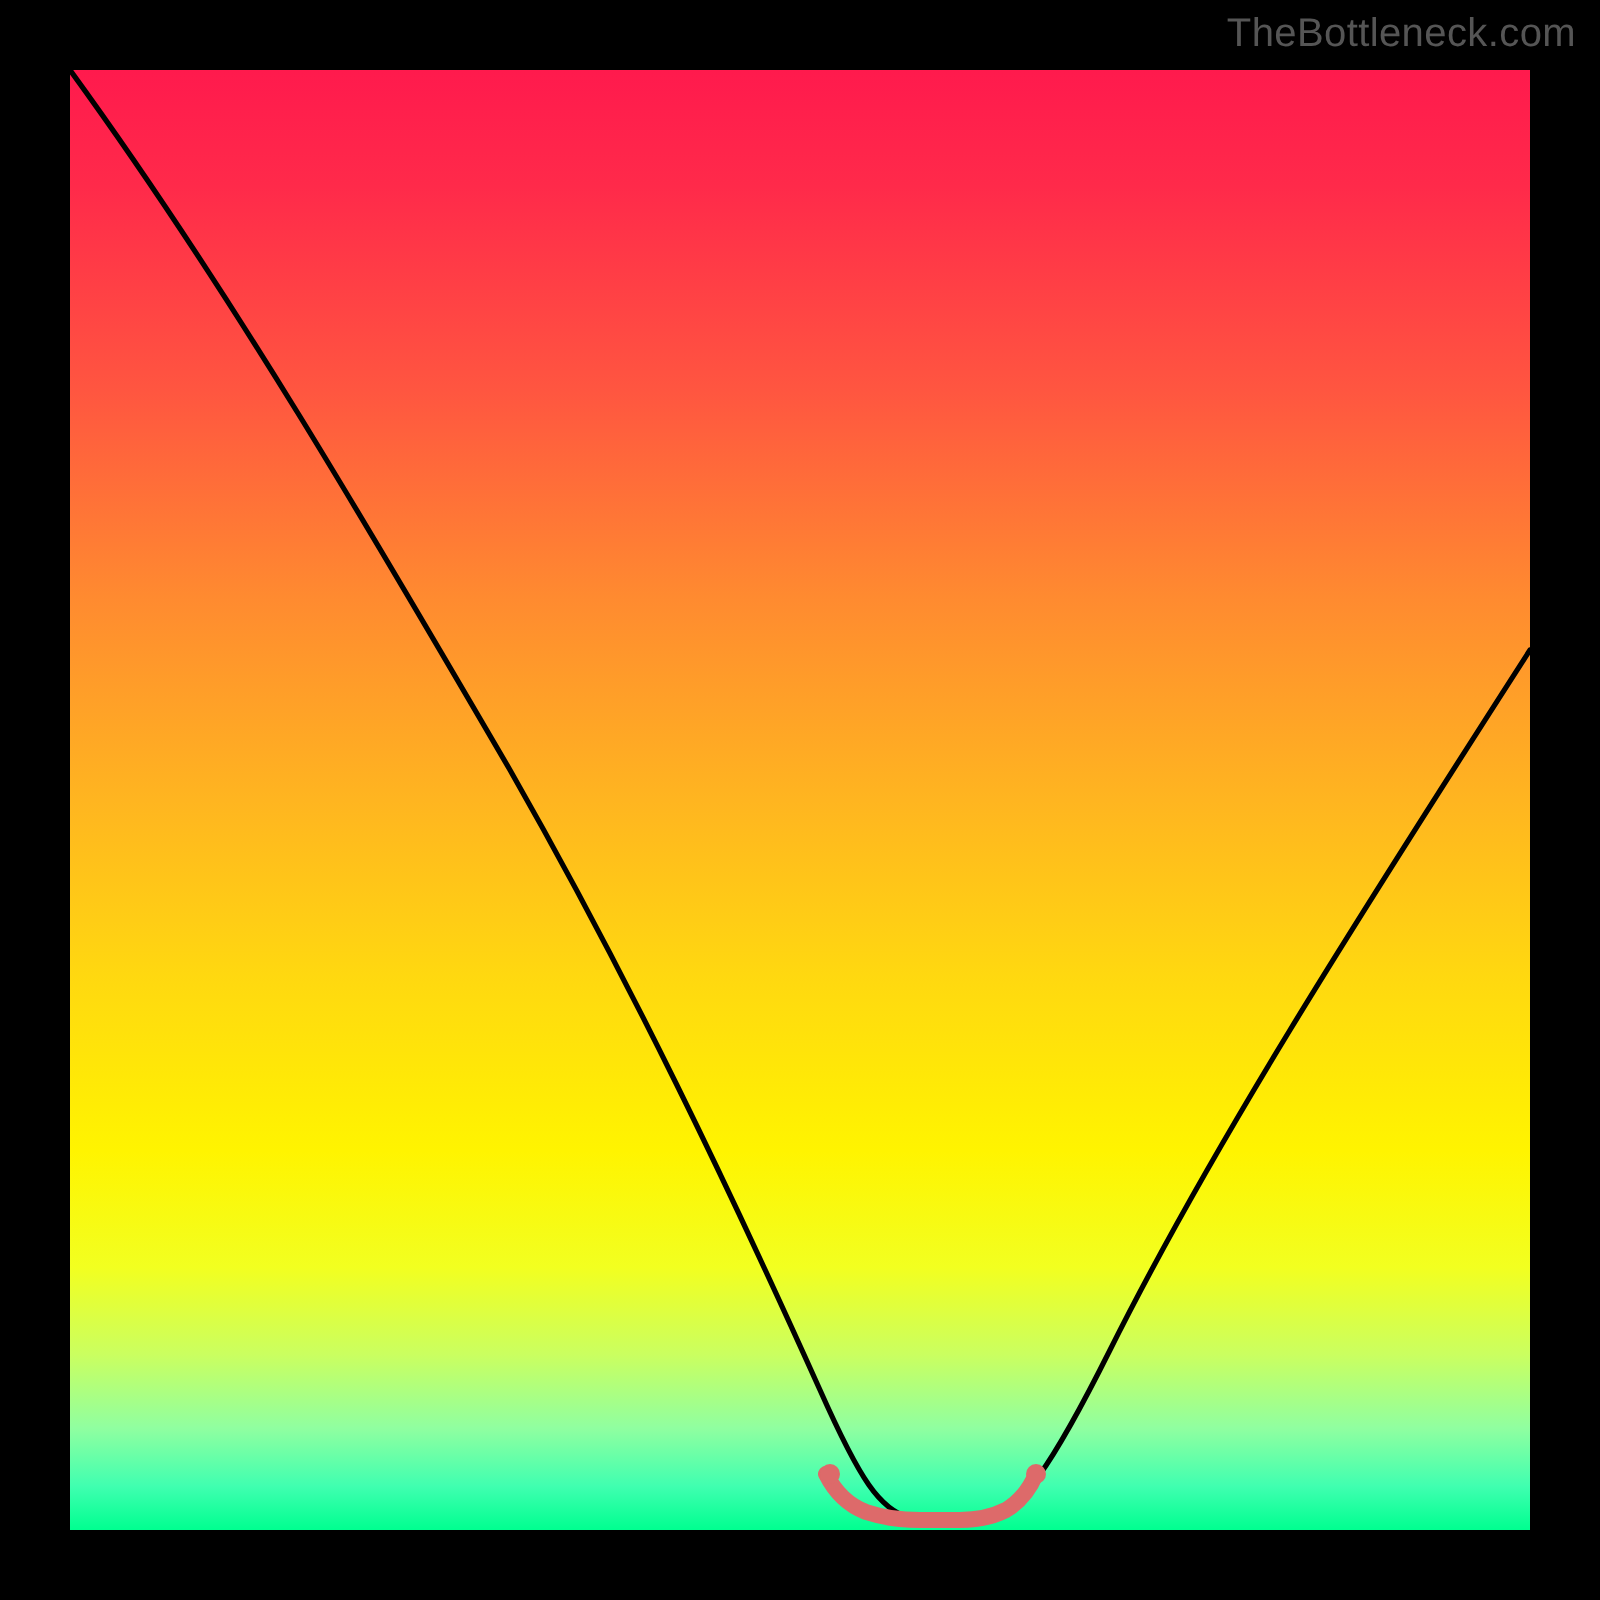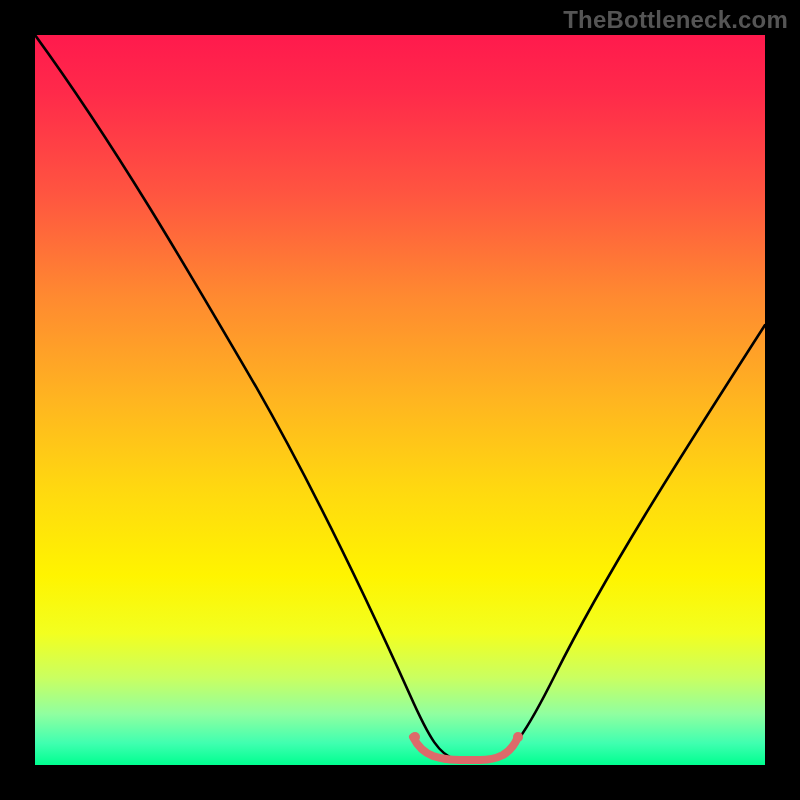--- a/index.html
+++ b/index.html
@@ -15,22 +15,22 @@
     position: relative;
     width: 800px;
     height: 800px;
     background: #000;
   }
   .watermark {
     position: absolute;
     top: 6px;
     right: 12px;
     color: #555;
-    font-size: 24px;
-    font-weight: 700;
+    font-size: 20px;
+    font-weight: 400;
     z-index: 5;
     letter-spacing: 0.2px;
   }
   .plot-area {
     position: absolute;
     left: 35px;
     top: 35px;
     width: 730px;
     height: 730px;
     overflow: hidden;

